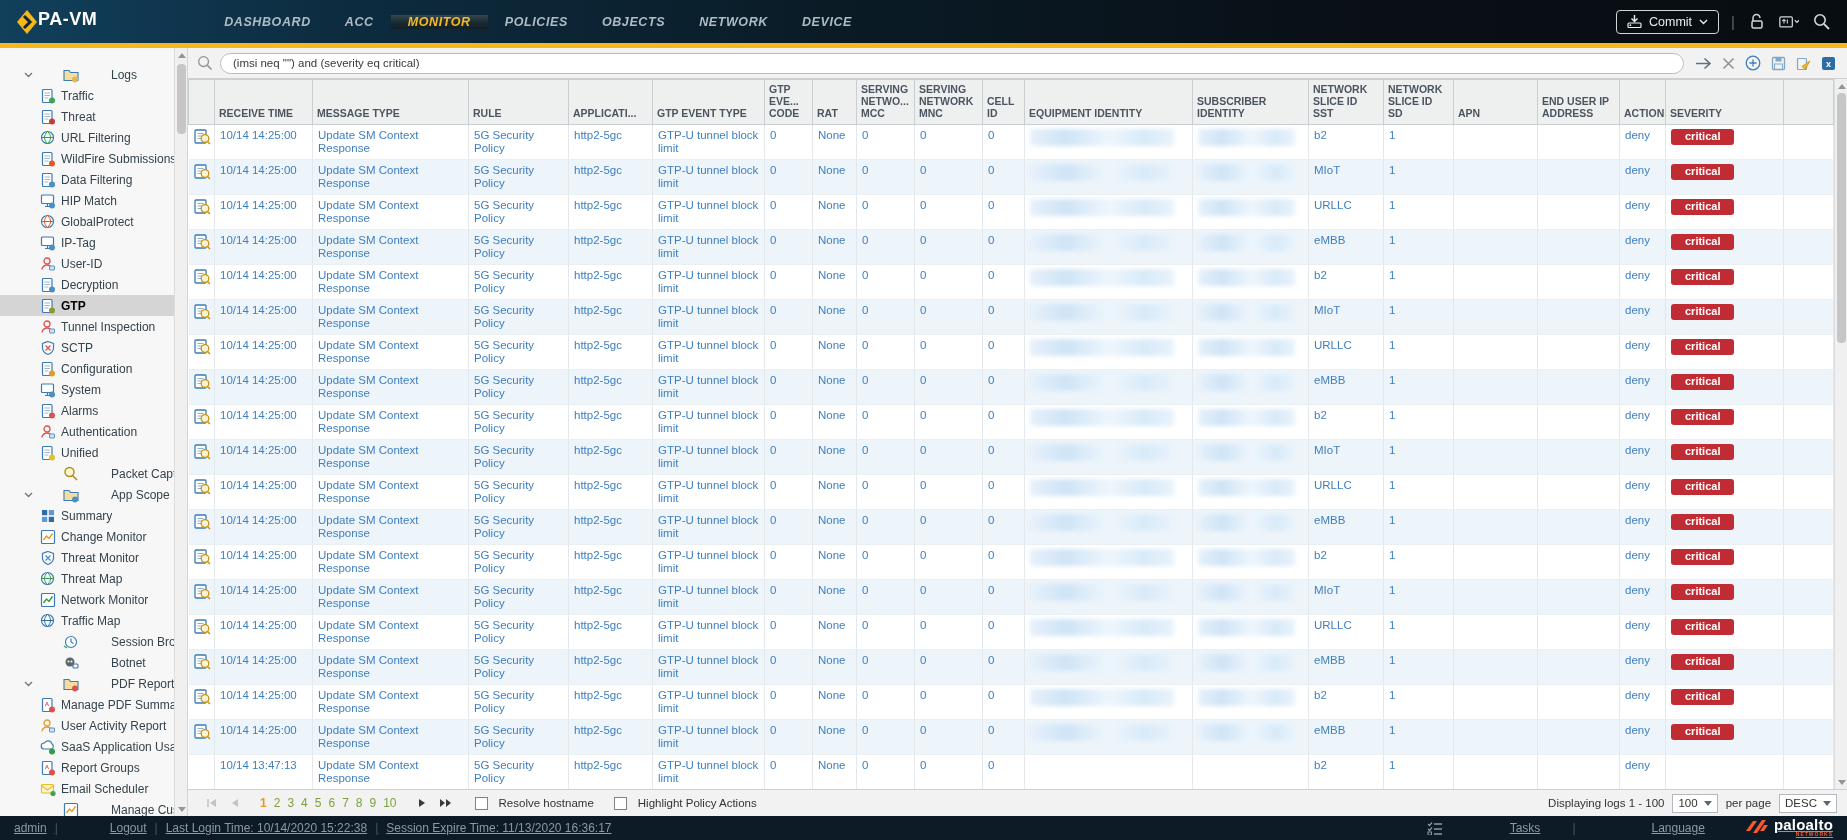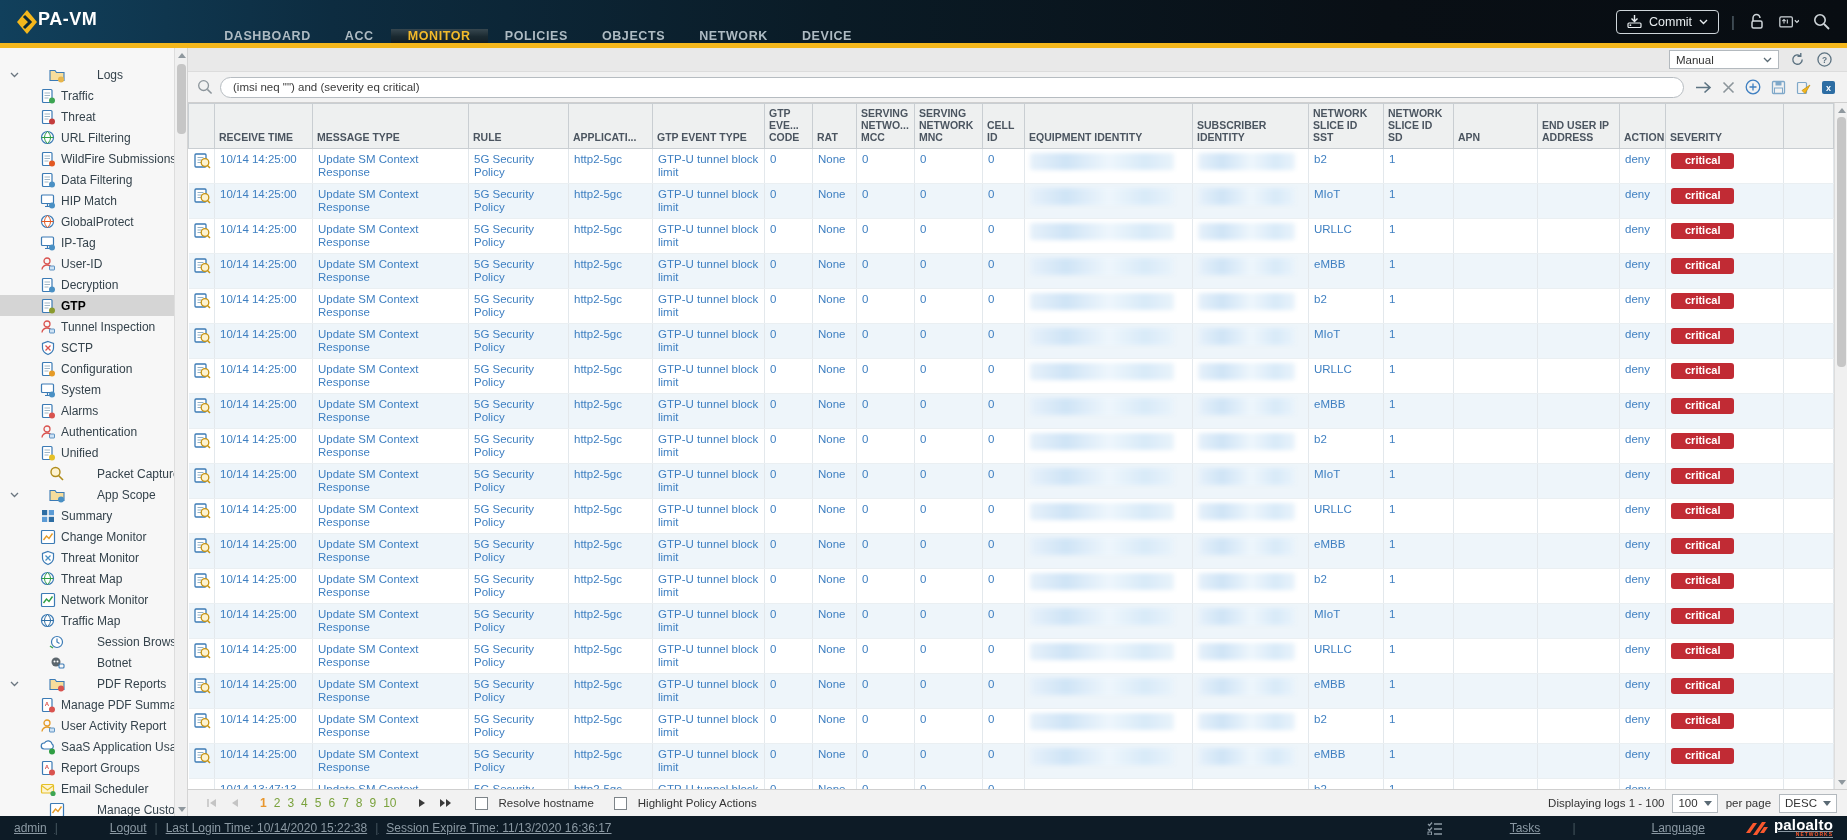--- a/index.html
+++ b/index.html
@@ -5,21 +5,21 @@
   * { box-sizing: border-box; margin: 0; padding: 0; }
   html,body { width:1847px; height:840px; }
   body { font-family:"Liberation Sans", sans-serif; overflow:hidden; background:#fff; }
   .app { width:1847px; height:840px; display:flex; flex-direction:column; position:relative; }
 
   
   .topnav { height:43px; flex:0 0 43px; display:flex; align-items:center;
     background:linear-gradient(90deg,#11405c 0%,#0d2c40 18%,#0a1b26 45%,#090f15 75%,#080d12 100%); }
   .logo { display:flex; align-items:flex-start; gap:0; padding:0 14px 0 16px; }
   .logo-text { color:#fff; font-size:18px; font-weight:bold; letter-spacing:.5px; }
-  .tabs { display:flex; align-items:flex-end; height:100%; margin-left:96px; }
+  .tabs { display:flex; align-items:center; height:100%; margin-left:96px;font-style:italic; }
   .tab { display:flex; align-items:center; padding:0 17px; color:#aebbc3; font-size:12.5px;
     font-weight:bold; letter-spacing:.6px; cursor:pointer; }
   .tab.active { color:#f3ba2a; background:linear-gradient(#37474f 0%,#1a2930 55%,#131f26 100%); }
   .nav-right { margin-left:auto; display:flex; align-items:center; gap:12px; padding-right:16px; }
   .commit-btn { display:flex; align-items:center; gap:7px; border:1px solid #cfd6da; border-radius:4px;
     padding:4px 10px; color:#e8edf0; font-size:12.5px; background:transparent; cursor:pointer; }
   .nav-sep { color:#5a6a74; font-size:15px; }
   .nav-icon { width:20px; height:20px; display:flex; align-items:center; justify-content:center; cursor:pointer; }
 
   
@@ -29,21 +29,21 @@
   .body { flex:1 1 auto; display:flex; min-height:0; background:#ececec; }
 
   
   .sidebar { width:188px; flex:0 0 188px; background:#f7f7f7; border-right:1px solid #d4d4d4;
     position:relative; overflow:hidden; padding-top:16px; }
   .tree { padding-right:13px; }
   .tree-item { display:flex; align-items:center; height:21px; font-size:12px; color:#35434c;
     white-space:nowrap; overflow:hidden; cursor:pointer; }
   .tree-item .chev { width:16px; flex:0 0 16px; display:flex; justify-content:center; }
   .tree-item .sicon { width:16px; height:16px; flex:0 0 16px; margin-right:5px; display:flex; }
-  .tree-item.depth0 { padding-left:6px;gap:27px; }
+  .tree-item.depth0 { padding-left:20px;gap:27px; }
   .tree-item.depth1 { padding-left:40px; }
   .tree-item.selected { background:#d5d5d5; font-weight:bold; color:#000; }
   .side-scroll { position:absolute; top:0; right:0; bottom:0; width:13px; background:#f0f0f0;
     border-left:1px solid #ddd; }
   .scroll-arrow { position:absolute; left:1px; width:11px; height:12px; display:flex;
     align-items:center; justify-content:center; cursor:pointer; }
   .scroll-thumb { position:absolute; left:2px; width:9px; background:#c6c6c6; border-radius:4px; cursor:pointer; }
 
   
   .main { flex:1 1 auto; display:flex; flex-direction:column; min-width:0; background:#fff; }
@@ -86,21 +86,21 @@
   .chk { width:13px; height:13px; border:1px solid #7d8489; background:#fff; margin:0 5px 0 14px; cursor:pointer; }
   .foot-right { margin-left:auto; display:flex; align-items:center; gap:8px; }
   .mini-select { background:#fff; border:1px solid #b3b9be; height:19px; display:flex; align-items:center;
     gap:6px; padding:0 5px; font-size:11.5px; color:#333; cursor:pointer; }
 
   
   .statusbar { height:24px; flex:0 0 24px; background:#0d1b26; display:flex; align-items:center;
     color:#8b99a3; font-size:12px; padding:12px 14px;text-decoration:underline; }
   .statusbar .sep { margin:0 8px; color:#46565f; }
   .status-right { margin-left:auto; display:flex; align-items:center; gap:24px; }
-  .brand { display:flex; align-items:flex-end; gap:5px; margin-left:14px; }
+  .brand { display:flex; align-items:flex-start; gap:5px; margin-left:14px; }
   .brand-text { color:#fff; font-weight:bold; font-size:15px; letter-spacing:.2px; line-height:12px; }
   .brand-sub { color:#fa582d; font-size:5px; font-weight:bold; letter-spacing:1px; text-align:right; }
   .link { cursor:pointer;margin-left:44px; }
 </style>
 </head>
 <body>
 
 <div class="app">
 
   <header class="topnav">
@@ -538,39 +538,20 @@
         <div class="scroll-thumb" style="top:16px; height:70px"></div>
         <div class="scroll-arrow" style="bottom:1px">
           <svg width="8" height="5" viewBox="0 0 8 5">
               <path d="M0 0 L4 5 L8 0 Z" fill="#8f989e"></path>
             </svg>
         </div>
       </div>
     </aside>
 
     <main class="main">
-      <div class="mode-row">
-        <div class="mode-select">
-          <span>Manual</span>
-          <svg width="9" height="6" viewBox="0 0 9 6">
-              <path d="M1 1 L4.5 4.5 L8 1" stroke="#5a6a74" stroke-width="1.3" fill="none"></path>
-            </svg>
-        </div>
-        <span class="f-icon">
-          <svg width="15" height="15" viewBox="0 0 16 16">
-              <path d="M13 8 a5 5 0 1 1 -1.5 -3.5 M11.5 1 v3.5 h-3.5" fill="none" stroke="#5d7382" stroke-width="1.5"></path>
-            </svg>
-        </span>
-        <span class="f-icon">
-          <svg width="15" height="15" viewBox="0 0 16 16">
-              <circle cx="8" cy="8" r="7" fill="none" stroke="#5d7382" stroke-width="1.4"></circle>
-              <text x="8" y="11.5" text-anchor="middle" font-size="9" fill="#5d7382" font-family="Liberation Sans,sans-serif" font-weight="bold">?</text>
-            </svg>
-        </span>
-      </div>
 
       <div class="filter-row">
         <span class="f-icon">
           <svg width="16" height="16" viewBox="0 0 17 17">
               <circle cx="7" cy="7" r="5.2" fill="none" stroke="#8c959b" stroke-width="1.4"></circle>
               <path d="M11 11 L15.5 15.5" stroke="#8c959b" stroke-width="1.6"></path>
             </svg>
         </span>
         <div class="filter-input">(imsi neq "") and (severity eq critical)</div>
         <div class="filter-icons">

